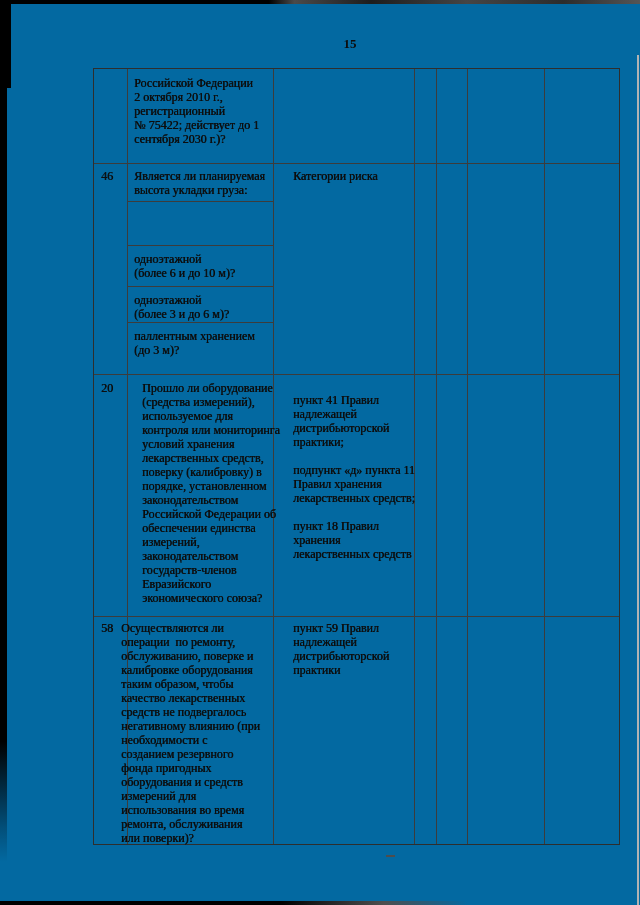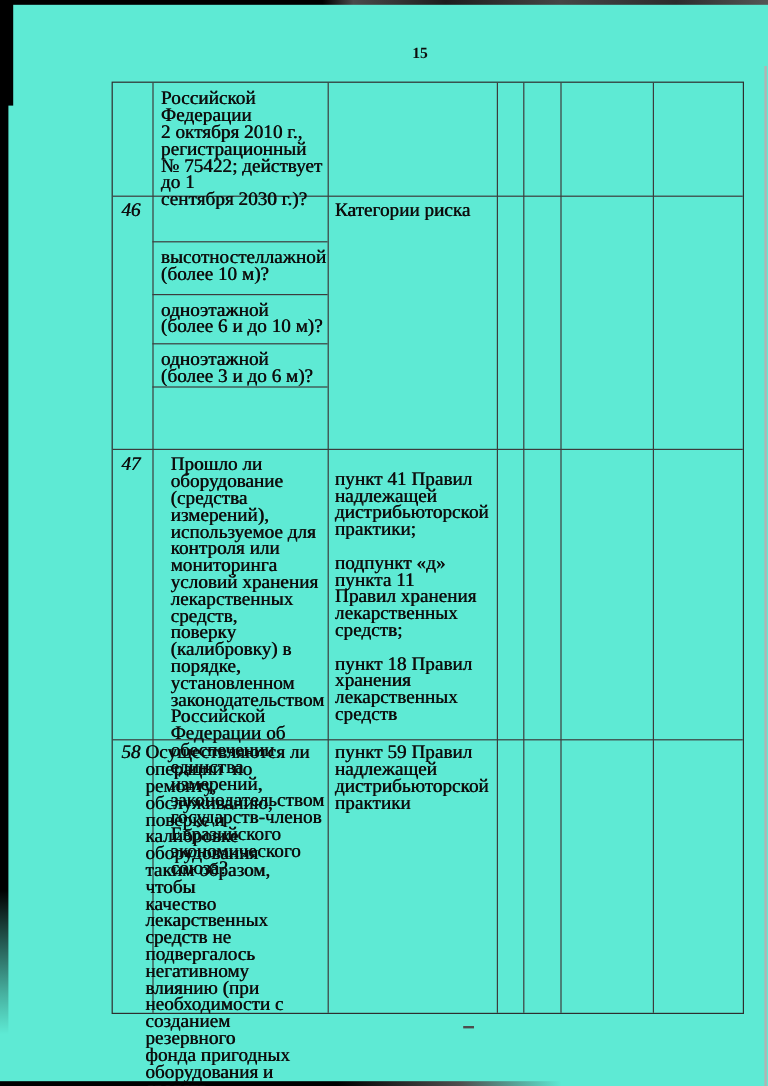--- a/index.html
+++ b/index.html
@@ -1,20 +1,20 @@
 <!DOCTYPE html>
 <html><head>
 <meta charset="utf-8">
 <style>
   html, body { margin: 0; padding: 0; background: #ffffff; }
   .page {
     position: relative;
     width: 640px;
     height: 905px;
-    background: #5eead4;
+    background: #0369a1;
     font-family: "Liberation Serif", serif;
     color: #0d0d0d;
     overflow: hidden;
   }
   
   .edge-left {
     position: absolute; left: 0; top: 0; width: 7px; height: 862px;
     background: linear-gradient(to bottom, #000 0%, #000 86%, rgba(0,0,0,0.25) 96%, rgba(0,0,0,0) 100%);
   }
   .edge-left-top { position: absolute; left: 0; top: 0; width: 11px; height: 88px; background: #000; }
@@ -39,27 +39,27 @@
     border: 1.5px solid #2e2e2e;
     box-sizing: border-box;
   }
   .vl { position: absolute; top: 0; bottom: 0; width: 1px; background: #3c3c3c; }
   .hl { position: absolute; left: 0; right: 0; height: 1px; background: #3c3c3c; }
   .hl-sub { position: absolute; left: 33px; width: 146px; height: 1px; background: #3c3c3c; }
 
   .txt {
     position: absolute;
     white-space: pre-wrap;
-    font-size: 16px;
+    font-size: 12px;
     line-height: 14px;
     text-shadow: 0.45px 0 0 #0d0d0d; 
   }
-  .num { width: 24px; font-style: italic; }
+  .num { width: 24px; }
   .qcol { width: 139px; }
-  .rcol { width: 133px; }
+  .rcol { width: 133px; margin-left: 14px; }
 </style>
 </head>
 <body>
 
 <div class="page">
 
   <div class="edge-left"></div>
   <div class="edge-left-top"></div>
   <div class="edge-top"></div>
   <div class="edge-bottom"></div>
@@ -86,29 +86,31 @@
     <div class="hl-sub" style="top:217px"></div>
     <div class="hl-sub" style="top:253px"></div>
 
     <div class="txt qcol" style="left:40px; top:7px">Российской Федерации
 2 октября 2010 г.,
 регистрационный
 № 75422; действует до 1
 сентября 2030 г.)?</div>
 
     <div class="txt num" style="left:7px; top:100px">46</div>
-    <div class="txt qcol" style="left:40px; top:139px">высотностеллажной
-(более 10 м)?</div>
+    <div class="txt qcol" style="left:40px; top:100px">Является ли планируемая
+высота укладки груза:</div>
     <div class="txt qcol" style="left:40px; top:183px">одноэтажной
 (более 6 и до 10 м)?</div>
     <div class="txt qcol" style="left:40px; top:224px">одноэтажной
 (более 3 и до 6 м)?</div>
+    <div class="txt qcol" style="left:40px; top:260px">паллентным хранением
+(до 3 м)?</div>
     <div class="txt rcol" style="left:185px; top:100px">Категории риска</div>
 
-    <div class="txt num" style="left:7px; top:312px">47</div>
+    <div class="txt num" style="left:7px; top:312px">20</div>
     <div class="txt qcol" style="left:48px; top:312px">Прошло ли оборудование
 (средства измерений),
 используемое для
 контроля или мониторинга
 условий хранения
 лекарственных средств,
 поверку (калибровку) в
 порядке, установленном
 законодательством
 Российской Федерации об

